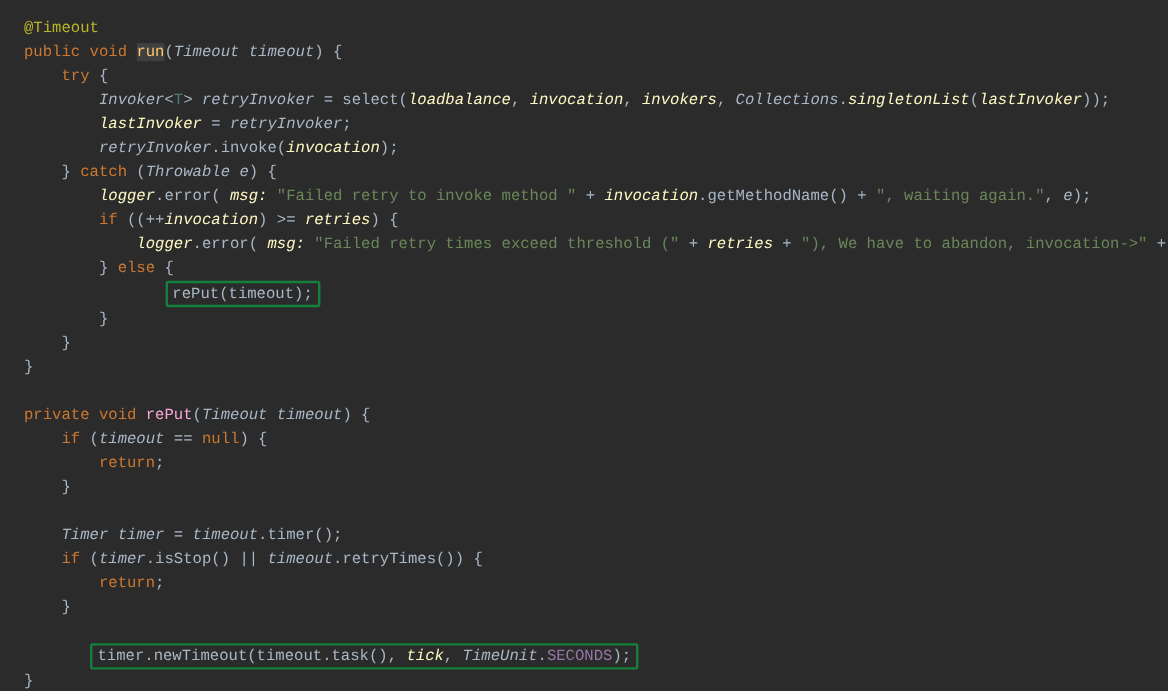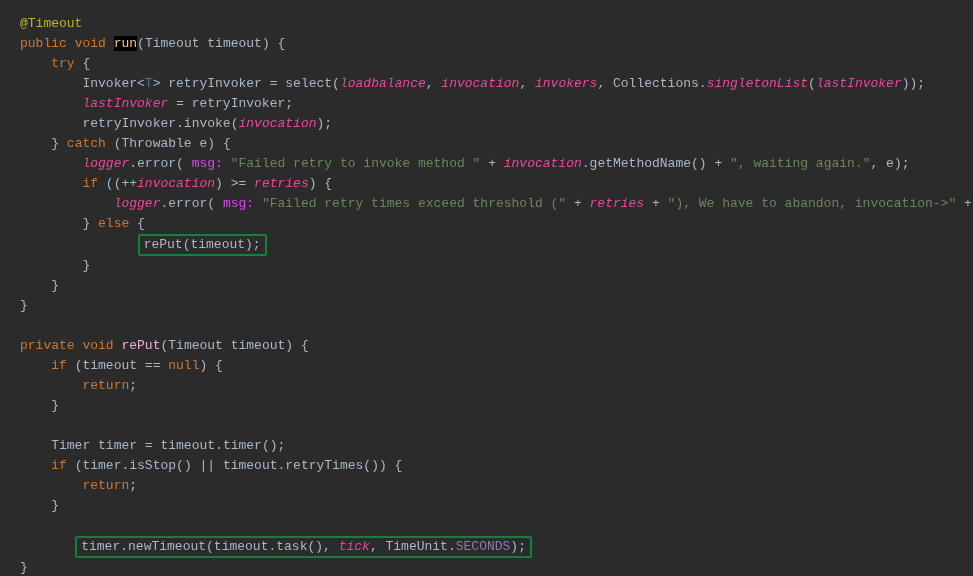--- a/index.html
+++ b/index.html
@@ -14,27 +14,27 @@
     height: 576px;
     overflow: hidden;
   }
   .editor {
     padding: 14px 0 14px 20px;
     white-space: pre;
   }
   .kw { color: #cc7832; margin-top: 16px; }
   .ann { color: #bbb529; }
   .method-def { color: #f9a8d4; }
-  .method-def-hl { color: #ffc66d; background: #000000; }
+  .method-def-hl { color: #ffc66d; background: #404040; }
   .str { color: #6a8759; }
-  .field { color: #ec4899; font-style: italic; }
-  .param-name { color: #d946ef; }
+  .field { color: #fef9c3; font-style: italic; }
+  .param-name { color: #fef9c3; font-style: italic; }
   .const { color: #9876aa; }
   .generic { color: #507874; }
-  .ident { color: #a9b7c6; }
+  .ident { color: #a9b7c6; font-style: italic; }
   .plain { color: #a9b7c6; }
   .call { color: #a9b7c6; }
   .hl-box {
     border: 2px solid #15803d;
     border-radius: 2px;
     padding: 0 4px;
     display: inline-block;
     line-height: 18px;
     margin-left: 24px;
   }

